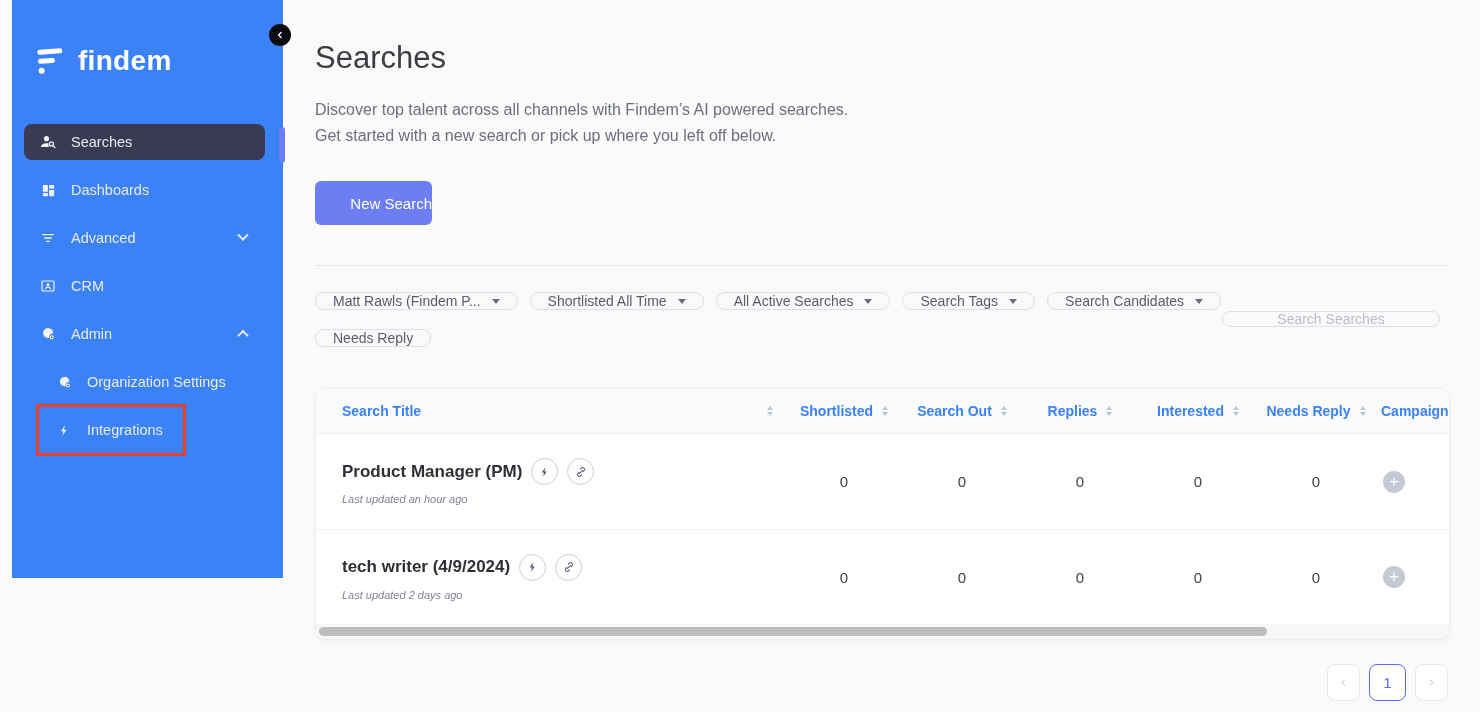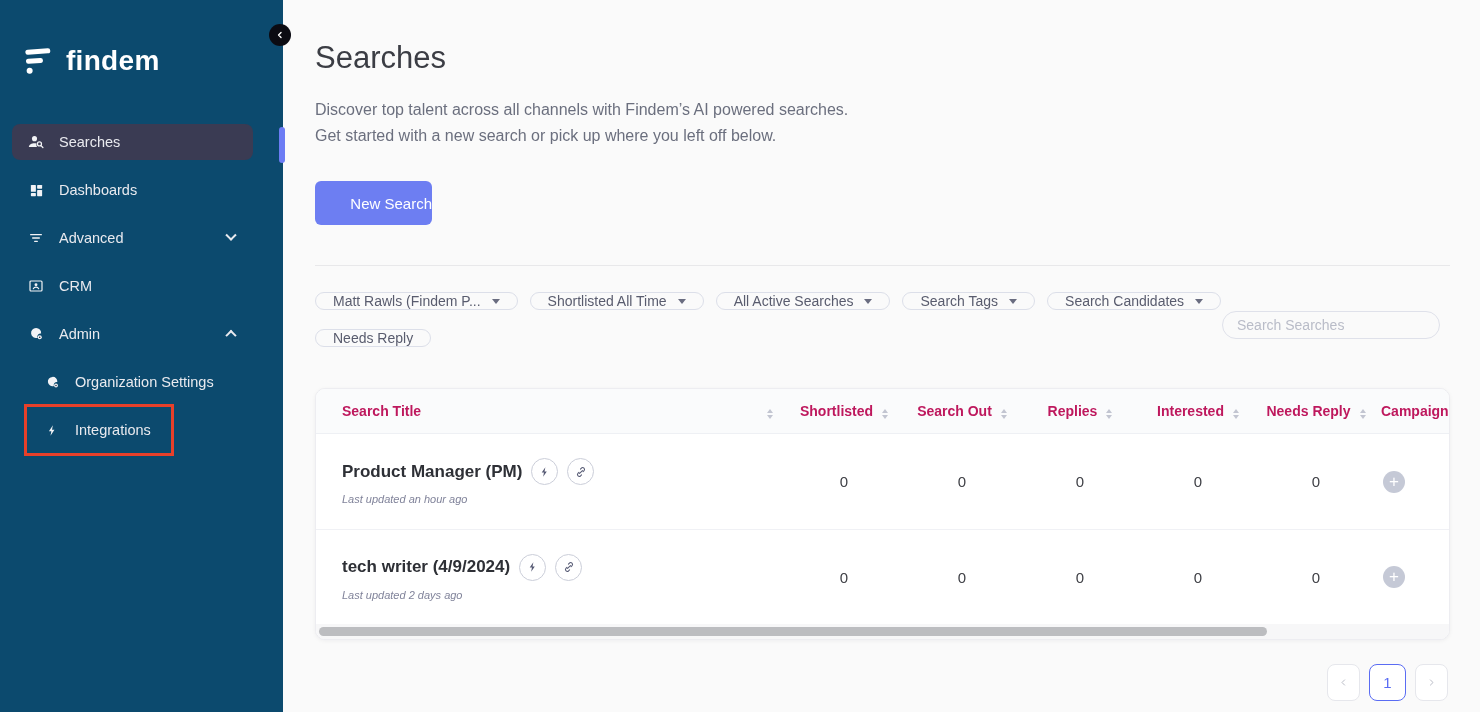--- a/index.html
+++ b/index.html
@@ -1,20 +1,20 @@
 <!DOCTYPE html>
 <html><head>
 <meta charset="utf-8">
 <style>
   * { margin:0; padding:0; box-sizing:border-box; }
   html,body { width:1480px; height:712px; overflow:hidden; }
   body { font-family:"Liberation Sans", sans-serif; background:#fafafa; position:relative; }
 
   
-  .sidebar { position:absolute; left:0; top:0; width:283px; height:712px; background:#0c4a6e; }
+  .sidebar { position:absolute; left:12px; top:0; width:283px; height:578px; background:#3b82f6; }
   .logo { position:absolute; left:24px; top:44px; display:flex; align-items:center; gap:12px; }
   .logo-mark { position:relative; width:30px; height:34px; transform:rotate(-4deg); }
   .logo-mark i { position:absolute; background:#fff; border-radius:3px; display:block; }
   .logo-mark .b1 { left:2px; top:5px;  width:25px; height:5px; }
   .logo-mark .b2 { left:2px; top:14px; width:17px; height:5px; }
   .logo-mark .b3 { left:2px; top:23px; width:6px;  height:6px; border-radius:50%; }
   .logo-text { color:#fff; font-size:28px; font-weight:700; letter-spacing:.3px; }
 
   .nav-item { position:absolute; left:12px; width:241px; height:36px; display:flex; align-items:center;
               padding-left:14px; border-radius:8px; color:#e9eaef; cursor:pointer; }
@@ -43,31 +43,31 @@
                     font-family:"Liberation Sans", sans-serif;text-align:right; }
   .divider { position:absolute; left:32px; top:265px; width:1135px; height:1px; background:#e8e8ea; }
 
   .pill-row1 { position:absolute; left:32px; top:292px; display:flex; gap:12px; }
   .pill-row2 { position:absolute; left:32px; top:329px; display:flex; }
   .pill { height:18px; display:inline-flex; align-items:center; padding:0 17px; border:1px solid #dcdfe9;
           border-radius:17px; background:transparent; font-size:14px; color:#595c6e; cursor:pointer;
           font-family:"Liberation Sans", sans-serif; white-space:nowrap; }
   .pill .caret { width:0; height:0; border-left:4.5px solid transparent; border-right:4.5px solid transparent;
                  border-top:5px solid #6a6d80; margin-left:11px; }
-  .search-input { position:absolute; left:939px; top:311px; width:218px; height:28px; border:1px solid #dfe1ea;
+  .search-input { position:absolute; left:939px; top:311px; width:218px; height:16px; border:1px solid #dfe1ea;
                   border-radius:17px; background:#fafafa; padding:0 14px; font-size:14px; color:#4b4e5c;
-                  font-family:"Liberation Sans", sans-serif; outline:none; }
+                  font-family:"Liberation Sans", sans-serif; outline:none;text-align:center; }
   .search-input::placeholder { color:#b9bcc8; }
 
   
   .card { position:absolute; left:32px; top:388px; width:1135px; height:252px; background:#fff;
           border:1px solid #ededf1; border-radius:10px; box-shadow:0 1px 4px rgba(25,27,46,.05); overflow:hidden; }
   .thead, .trow { display:grid; grid-template-columns:469px 118px 118px 118px 118px 118px 1fr; align-items:center; }
   .thead { height:45px; background:#fafbfc; border-bottom:1px solid #eef0f4; }
-  .th { font-size:14px; font-weight:700; color:#be185d; display:flex; align-items:flex-end; cursor:pointer; }
+  .th { font-size:14px; font-weight:700; color:#3b82f6; display:flex; align-items:center; cursor:pointer; }
   .th-title { padding-left:26px; }
   .th-title .sort { margin-left:auto; margin-right:12px; }
   .th-num { justify-content:center; }
   .th-camp { padding-left:6px; overflow:hidden; white-space:nowrap; cursor:default; }
   .sort { display:inline-flex; flex-direction:column; gap:2.5px; margin-left:9px; }
   .sort i { width:0; height:0; border-left:3.5px solid transparent; border-right:3.5px solid transparent; }
   .sort .up { border-bottom:4.5px solid #c2c5d1; }
   .sort .dn { border-top:4.5px solid #c2c5d1; }
 
   .trow { height:95px; }

